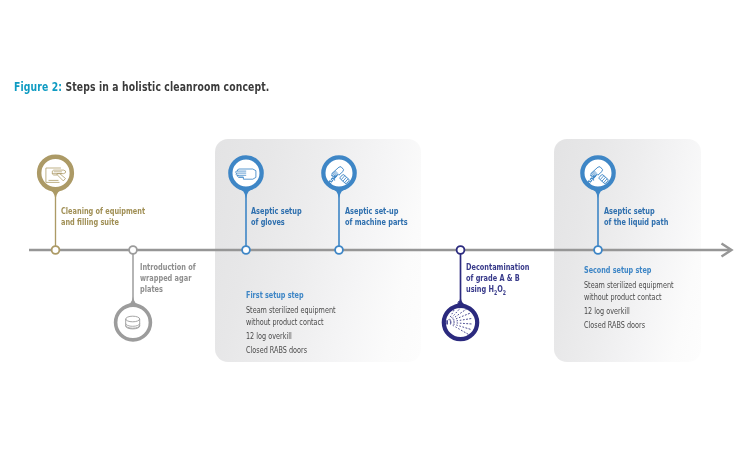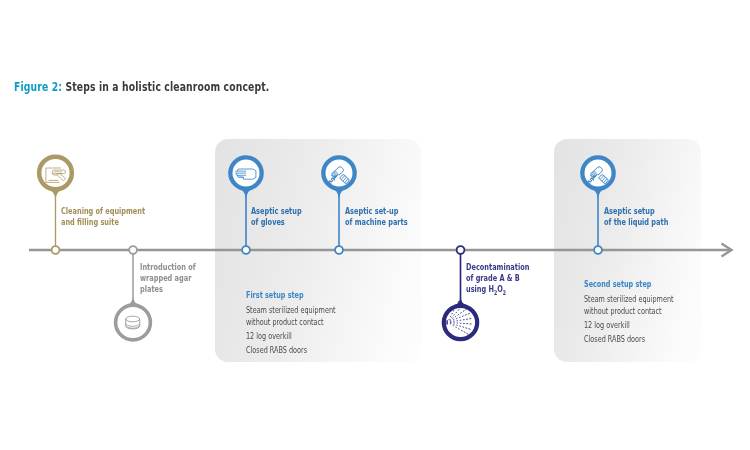--- a/index.html
+++ b/index.html
@@ -44,21 +44,21 @@
   
   .sl-0{left:61px;top:205.4px;}
   .sl-1{left:140px;top:261.2px;}
   .sl-2{left:251px;top:205.4px;}
   .sl-3{left:345px;top:205.4px;}
   .sl-4{left:466px;top:261.2px;}
   .sl-5{left:604px;top:205.4px;}
 
   
   .pt-0{left:246px;top:289px;}
-  .pt-1{left:584px;top:278px;}
+  .pt-1{left:584px;top:264px;}
   .panel-text .pb-a{margin-top:5.4px;}
   .panel-text .pb-b{margin-top:3.2px;}
   .panel-text .pb-c{margin-top:2.8px;}
 
 </style>
 </head>
 <body>
 
 <div id="stage">
 

